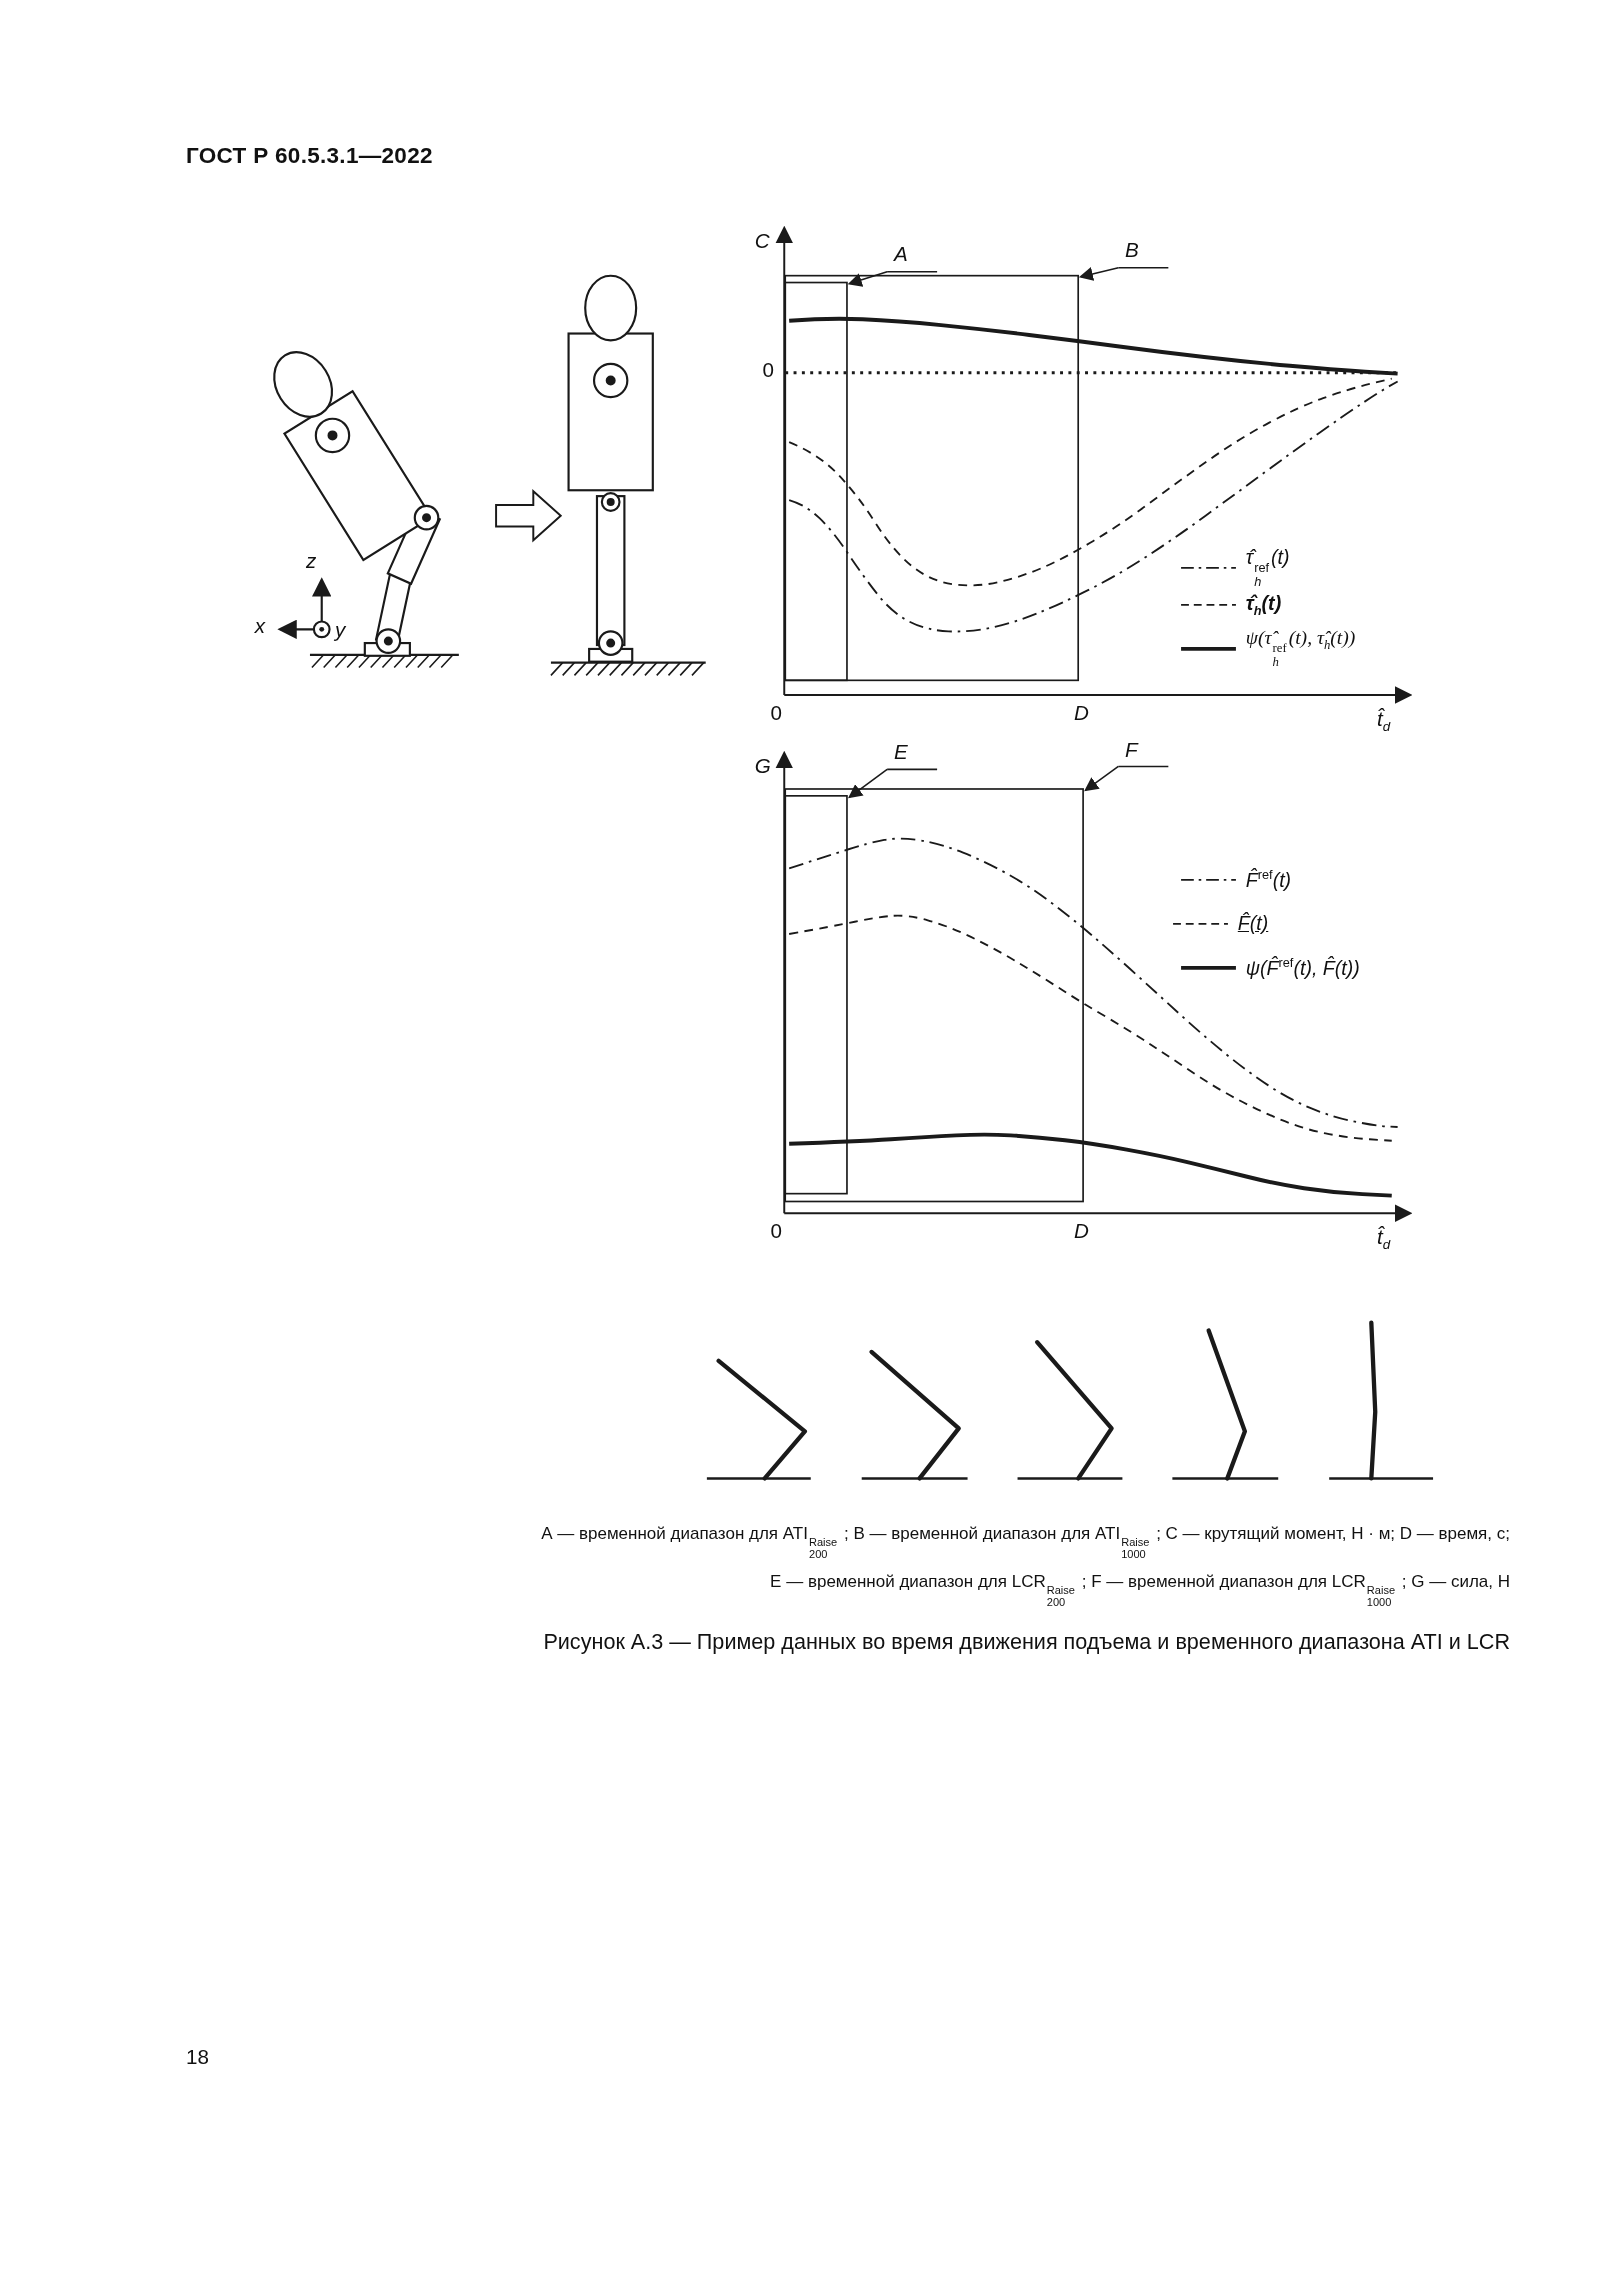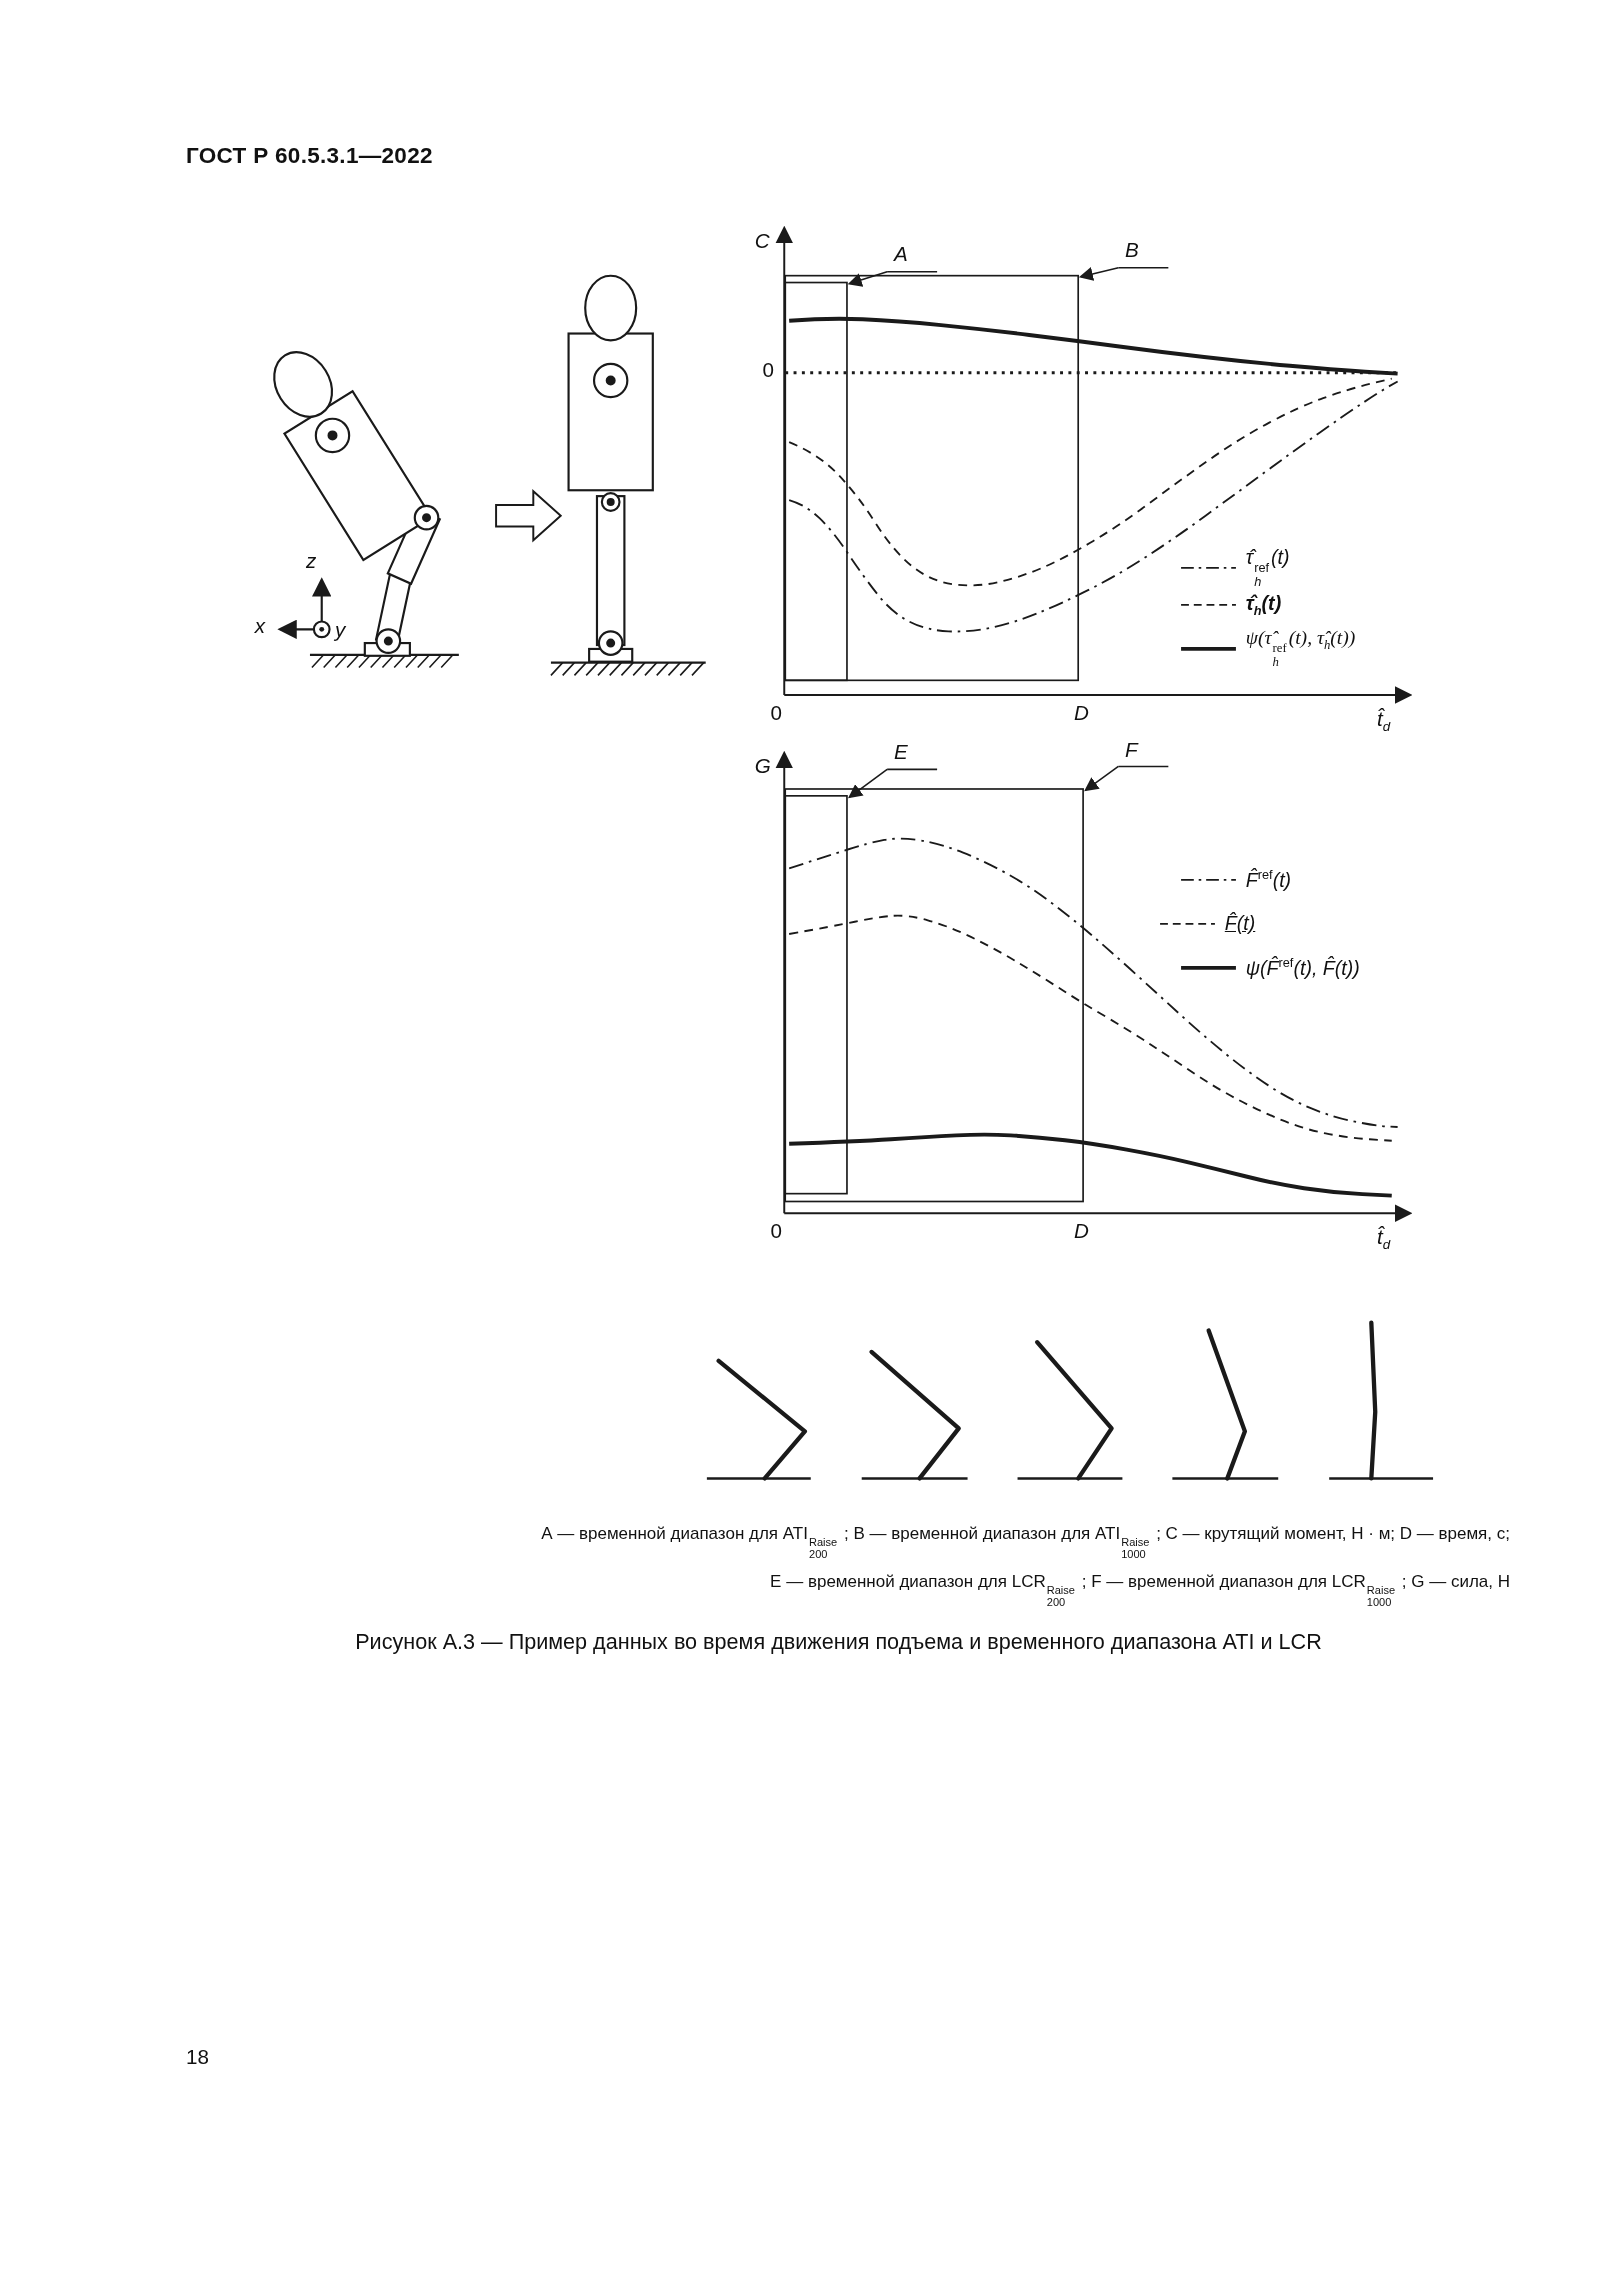--- a/index.html
+++ b/index.html
@@ -10,21 +10,21 @@
   .chart{position:absolute}
   .chart svg.plot{position:absolute;left:0;top:0;overflow:visible}
   .clabel{position:absolute;font-size:20.6px;line-height:1;white-space:nowrap}
   .it{font-style:italic}
   .lrow{position:absolute;display:flex;align-items:center;gap:8.8px;height:29px}
   .llabel{font-size:19.6px;white-space:nowrap;font-style:normal}
   sub,sup{font-size:0.65em}
   .stack{display:inline-flex;flex-direction:column;align-items:flex-start;font-size:0.65em;line-height:1.12;vertical-align:-0.6em;margin:0 2px 0 1px;font-style:normal}
   .sticks{position:absolute;left:686px;top:1302px;width:765px;height:196px}
   .caption{position:absolute;left:167px;width:1343px;text-align:right;font-size:17px;line-height:1.55}
-  .figcaption{position:absolute;left:167px;width:1343px;text-align:center;font-size:21.6px}
+  .figcaption{position:absolute;left:167px;width:1343px;text-align:right;font-size:21.6px}
 </style>
 </head>
 <body>
 
 <svg width="0" height="0" style="position:absolute">
   <defs>
     <marker id="arrw" viewBox="0 0 12 12" refX="10" refY="6" markerWidth="9" markerHeight="9" orient="auto-start-reverse">
       <path d="M0 0 L12 6 L0 12 z" fill="#1a1a1a"></path>
     </marker>
   </defs>
@@ -145,21 +145,21 @@
   <span class="clabel" style="left:25.5px;top:481px">0</span>
   <span class="clabel it" style="left:329px;top:481px">D</span>
   <span class="clabel" style="left:632px;top:487px"><span class="it">t̂</span><sub class="it">d</sub></span>
   <div></div>
 <div class="lrow" style="left: 435px; top: 125px;">
       <svg width="57" height="9.8" viewBox="0 0 58 10">
         <line x1="1" y1="5" x2="57" y2="5" stroke="#1a1a1a" stroke-width="1.9" stroke-dasharray="13 5 2.6 5"></line>
       </svg>
       <span class="llabel"><span class="it">F̂</span><sup>ref</sup><span class="it">(t)</span></span>
     </div>
-    <div class="lrow" style="left: 414px; top: 169px; text-decoration: underline;">
+    <div class="lrow" style="left: 427px; top: 169px; text-decoration: underline;">
       <svg width="57" height="9.8" viewBox="0 0 58 10">
         <line x1="1" y1="5" x2="57" y2="5" stroke="#1a1a1a" stroke-width="1.9" stroke-dasharray="8 5"></line>
       </svg>
       <span class="llabel"><span class="it">F̂(t)</span></span>
     </div>
     <div class="lrow" style="left: 435px; top: 213px; align-items: center;">
       <svg width="57" height="9.8" viewBox="0 0 58 10">
         <line x1="1" y1="5" x2="57" y2="5" stroke="#1a1a1a" stroke-width="4"></line>
       </svg>
       <span class="llabel"><span class="it">ψ(</span><span class="it">F̂</span><sup>ref</sup><span class="it">(t), F̂(t))</span></span>

